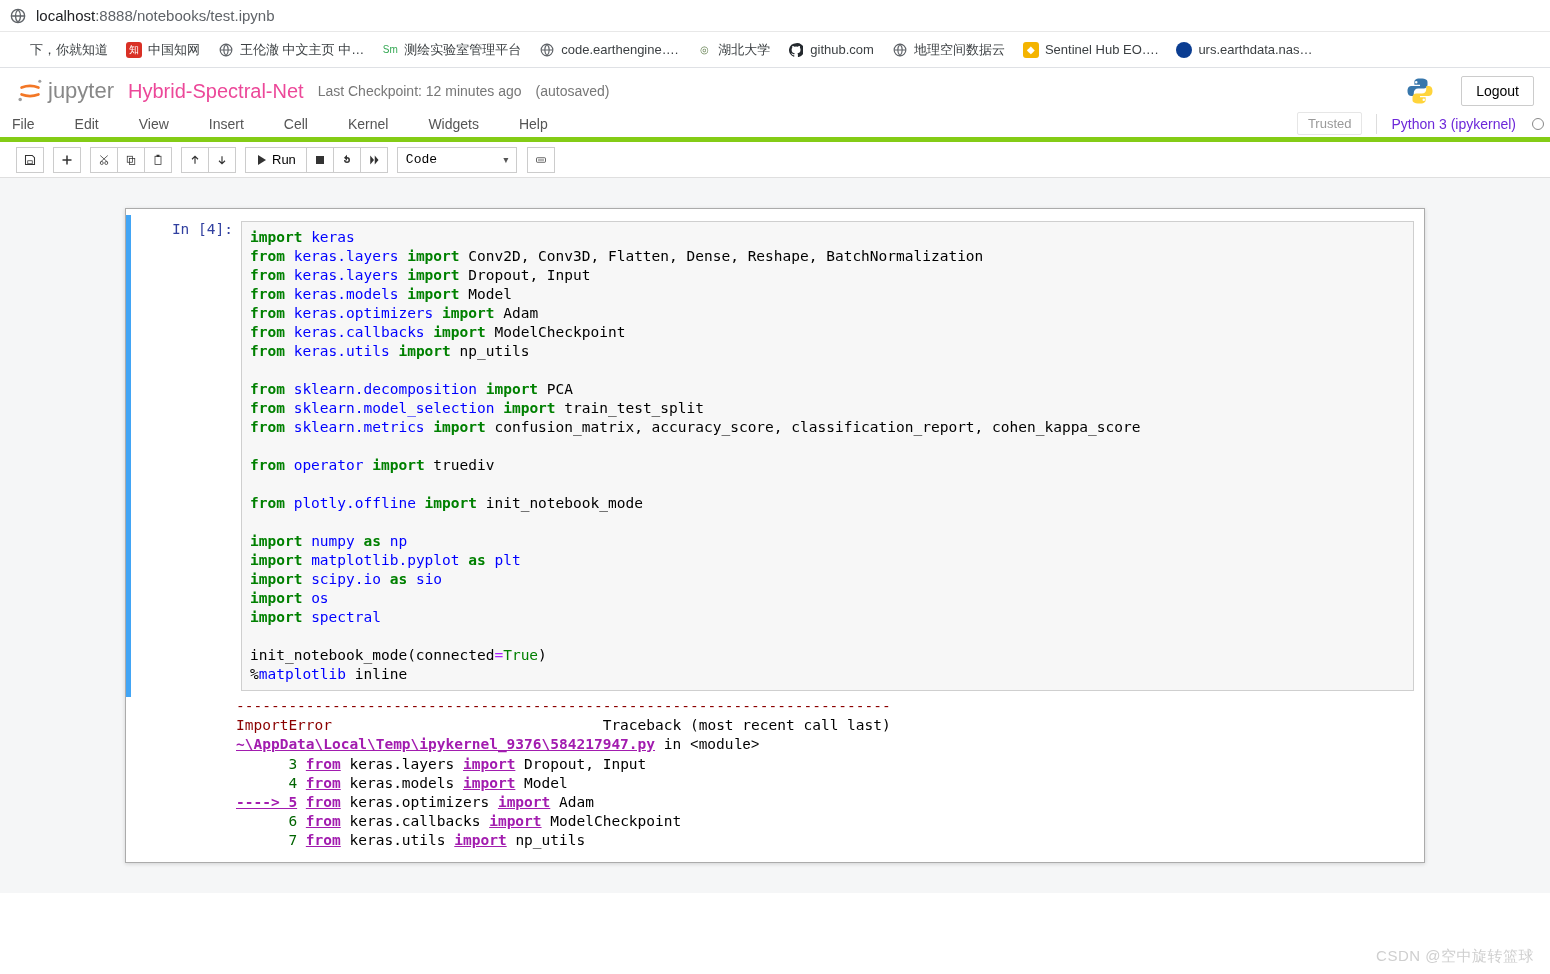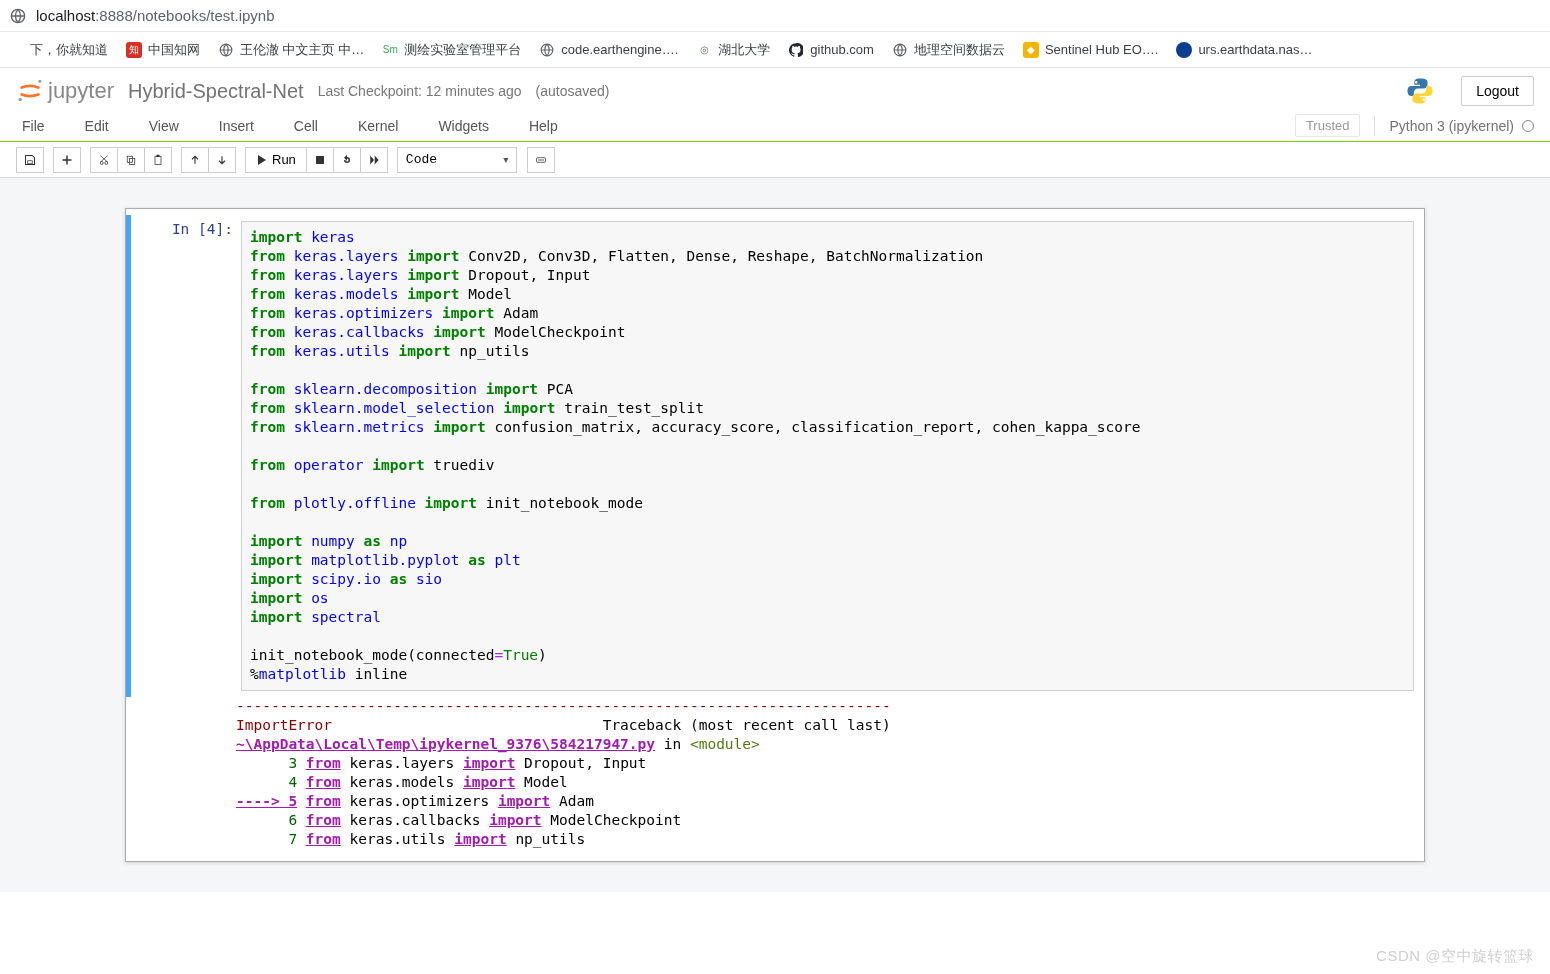--- a/index.html
+++ b/index.html
@@ -41,31 +41,31 @@
   .favicon.gh svg{width:14px;height:14px;fill:#24292e;}
   .favicon.gl svg{width:14px;height:14px;fill:#5f6368;}
   .favicon.nasa{width:16px;height:16px;background:#0b3d91;border-radius:50%;}
   .favicon.hbu{color:#607d4c;}
   
   .nb-header {
     display:flex; align-items:center; padding:8px 16px 4px 16px; gap:14px;
   }
   .jplogo { display:flex; align-items:center; gap:4px; font-size:22px; color:#757575; }
   .jplogo svg{width:28px;height:28px;}
-  .nb-name { font-size:20px; color:#737373; }
+  .nb-name { font-size:20px; color:#ec4899; }
   .nb-sub { font-size:14px; color:#777; }
   .nb-right { margin-left:auto; display:flex; align-items:center; gap:26px;}
   .logout { border:1px solid #ccc; background:#fff; padding:6px 14px; border-radius:2px; font-size:14px; }
   .pylogo{width:30px;height:30px;}
   
-  .menubar { display:flex; align-items:center; padding:4px 16px; gap:28px; border-bottom:1px solid #84cc16; height:32px;}
+  .menubar { display:flex; align-items:center; padding:4px 6px; gap:28px; border-bottom:5px solid #84cc16; height:32px;}
   .menuitem { color:#555; font-size:14px; padding:3px 6px; }
   .menuright { margin-left:auto; display:flex; align-items:center; gap:14px;}
   .trusted { border:1px solid #e6e6e6; color:#999; padding:3px 10px; font-size:13px; border-radius:2px;}
-  .kernel { color:#737373; font-size:14px; display:flex; align-items:center; gap:8px;}
+  .kernel { color:#6d28d9; font-size:14px; display:flex; align-items:center; gap:16px;}
   .kstatus{width:12px;height:12px;border:1px solid #888;border-radius:50%;}
   .sep{width:1px;height:20px;background:#ddd;}
   
   .toolbar { display:flex; align-items:center; padding:4px 16px; gap:0; border-bottom:1px solid #dfdfdf; height:36px;}
   .tbtn { border:1px solid #ccc; background:#fff; height:26px; min-width:28px; display:flex; align-items:center; justify-content:center; margin-right:-1px; padding:0 6px; font-size:13px;}
   .tgroup{display:flex;margin-right:10px;}
   .tbtn svg{width:12px;height:12px;fill:#333;}
   .runbtn{padding:0 10px;gap:4px;}
   .cellselect{height:26px;width:120px;border:1px solid #ccc;background:#fff;padding:0 20px 0 8px;position:relative;font-size:13px;display:flex;align-items:center;font-family:Liberation Mono, monospace;}
   .cellselect::after{content:"▾";position:absolute;right:6px;color:#555;}
@@ -81,21 +81,21 @@
   .input-area { flex:1; margin:6px 10px 6px 0; }
   .code-box { border:1px solid #cfcfcf; background:#f7f7f7; padding:6px 8px; font-family:Menlo,Consolas,monospace; font-size:14.5px; line-height:19px; white-space:pre; color:#000;}
   .kw{color:#008000;font-weight:bold;}    
   .nn{color:#0000ff;}
   .tt{color:#008000;}                     
   .op{color:#AA22FF;}                     
   .output-area { font-family:Menlo,Consolas,monospace; font-size:14.5px; line-height:19px; white-space:pre; padding:0 10px 6px 0; margin-left:110px; flex:1;}
   .ansi-red{color:#8B0000;}
   .ansi-grn{color:#a21caf;font-weight:bold;text-decoration:underline;}
   .ansi-grn-n{color:#006400;}
-  .ansi-cy{color:#4d7c0f;}
+  .ansi-cy{color:#000000;font-family:Liberation Mono, monospace;}
   .watermark{position:fixed;bottom:8px;right:16px;color:#cfcfcf;font-size:15px;letter-spacing:.5px;}
 </style>
 </head>
 <body>
 
 <div class="addrbar">
   <svg class="globe" viewBox="0 0 24 24">
       <circle cx="12" cy="12" r="10" fill="none" stroke="#5f6368" stroke-width="2"></circle>
       <path d="M2 12h20M12 2a15 15 0 010 20M12 2a15 15 0 000 20" fill="none" stroke="#5f6368" stroke-width="2"></path>
     </svg>

